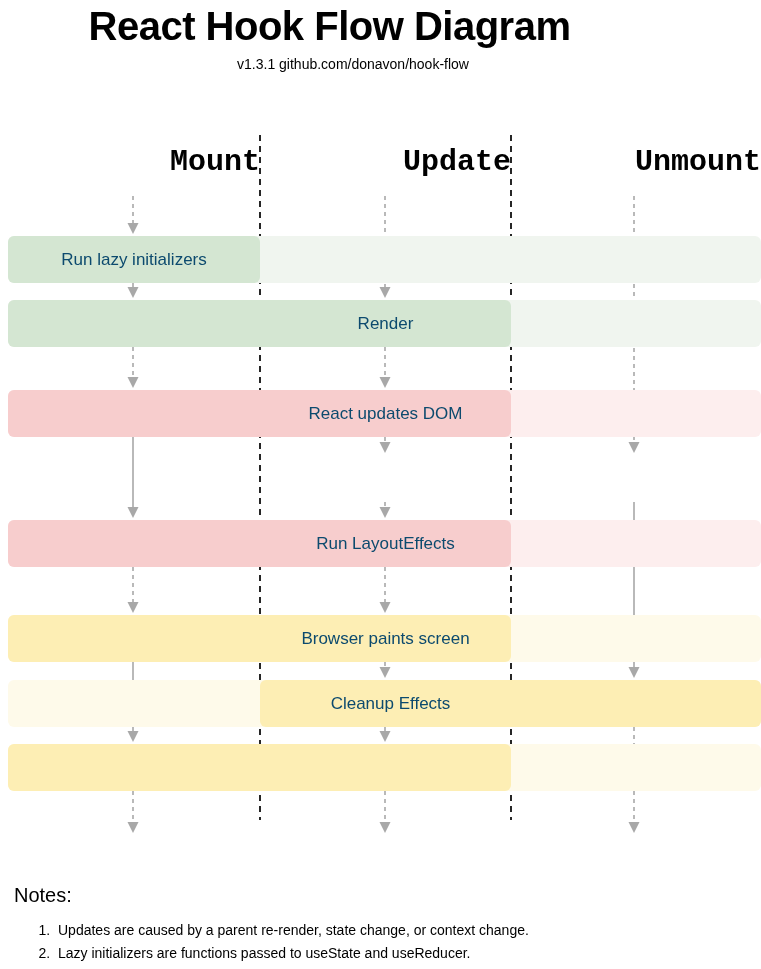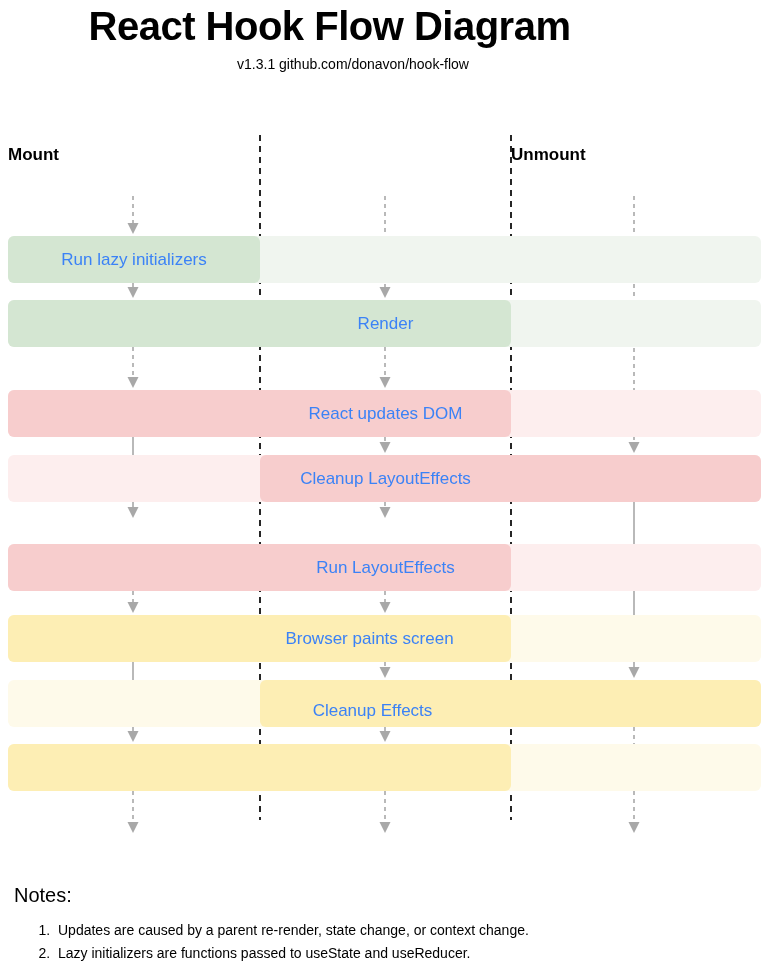--- a/index.html
+++ b/index.html
@@ -50,24 +50,25 @@
     top: 0;
     left: 0;
     width: 761px;
     height: 860px;
   }
 
   
   .col-head {
     position: absolute;
     top: 145px;
-    font-size: 17px;
+    font-size: 30px;
     font-weight: bold;
-    text-align: left;
+    text-align: right;
     white-space: nowrap;
+    font-family: Liberation Mono, monospace;
   }
 
   
   .row {
     position: absolute;
     left: 8px;
     width: 753px;
     height: 47px;
   }
   .seg {
@@ -77,21 +78,21 @@
     border-radius: 6px;
   }
   .row-label {
     position: absolute;
     top: 0;
     height: 61px;
     line-height: 47px;
     font-size: 17px;
     text-align: center;
     white-space: nowrap;
-    color: #3b82f6;
+    color: #0c4a6e;
   }
 
   
   #notes {
     position: absolute;
     left: 8px;
     top: 884px;
     width: 745px;
   }
   #notes-title {
@@ -149,55 +150,51 @@
       <line x1="385" y1="791" x2="385" y2="824" stroke="#a8a8a8" stroke-width="1.6" stroke-dasharray="4,4"></line>
       <path d="M 379.5 822 L 390.5 822 L 385 833 Z" fill="#a8a8a8"></path>
       <line x1="634" y1="196" x2="634" y2="444" stroke="#a8a8a8" stroke-width="1.6" stroke-dasharray="4,4"></line>
       <path d="M 628.5 442 L 639.5 442 L 634 453 Z" fill="#a8a8a8"></path>
       <line x1="634" y1="502" x2="634" y2="669" stroke="#a8a8a8" stroke-width="1.6" stroke-dasharray="none"></line>
       <path d="M 628.5 667 L 639.5 667 L 634 678 Z" fill="#a8a8a8"></path>
       <line x1="634" y1="727" x2="634" y2="824" stroke="#a8a8a8" stroke-width="1.6" stroke-dasharray="4,4"></line>
       <path d="M 628.5 822 L 639.5 822 L 634 833 Z" fill="#a8a8a8"></path>
     </svg>
 <div class="col-head" style="left: 8px; width: 252px;">Mount</div>
+    <div class="col-head" style="left: 260px; width: 251px;">Update</div>
     <div class="col-head" style="left: 511px; width: 250px;">Unmount</div>
     <div class="row" style="top: 236px;">
       <div class="seg" style="left: 0px; width: 753px; background: rgb(240, 245, 239);"></div>
       <div class="seg" style="left: 0px; width: 252px; background: rgb(212, 230, 210);"></div>
       <div class="row-label" style="left: 0px; width: 252px;">Run lazy initializers</div>
     </div>
     <div class="row" style="top: 300px;">
       <div class="seg" style="left: 0px; width: 753px; background: rgb(240, 245, 239);"></div>
       <div class="seg" style="left: 0px; width: 503px; background: rgb(212, 230, 210);"></div>
       <div class="row-label" style="left: 252px; width: 251px;">Render</div>
     </div>
     <div class="row" style="top: 390px; padding-left: 44px;">
       <div class="seg" style="left: 0px; width: 753px; background: rgb(253, 238, 238);"></div>
       <div class="seg" style="left: 0px; width: 503px; background: rgb(247, 205, 205);"></div>
       <div class="row-label" style="left: 252px; width: 251px;">React updates DOM</div>
     </div>
-    <div class="row" style="top: 455px;">
-      <div class="seg" style="left: 0px; width: 753px; background: rgb(253, 238, 238);"></div>
-      <div class="seg" style="left: 252px; width: 501px; background: rgb(247, 205, 205);"></div>
-      <div class="row-label" style="left: 252px; width: 251px;">Cleanup LayoutEffects</div>
-    </div>
-    <div class="row" style="top: 544px;">
+    <div class="row" style="top: 520px;">
       <div class="seg" style="left: 0px; width: 753px; background: rgb(253, 238, 238);"></div>
       <div class="seg" style="left: 0px; width: 503px; background: rgb(247, 205, 205);"></div>
       <div class="row-label" style="left: 252px; width: 251px;">Run LayoutEffects</div>
     </div>
     <div class="row" style="top: 615px;">
       <div class="seg" style="left: 0px; width: 753px; background: rgb(254, 250, 234);"></div>
       <div class="seg" style="left: 0px; width: 503px; background: rgb(253, 238, 180);"></div>
-      <div class="row-label" style="left: 236px; width: 251px;">Browser paints screen</div>
+      <div class="row-label" style="left: 252px; width: 251px;">Browser paints screen</div>
     </div>
     <div class="row" style="top: 680px;">
       <div class="seg" style="left: 0px; width: 753px; background: rgb(254, 250, 234);"></div>
       <div class="seg" style="left: 252px; width: 501px; background: rgb(253, 238, 180);"></div>
-      <div class="row-label" style="left: 239px; width: 251px; margin-top: 7px;">Cleanup Effects</div>
+      <div class="row-label" style="left: 257px; width: 251px;">Cleanup Effects</div>
     </div>
     <div class="row" style="top: 744px;">
       <div class="seg" style="left: 0px; width: 753px; background: rgb(254, 250, 234);"></div>
       <div class="seg" style="left: 0px; width: 503px; background: rgb(253, 238, 180);"></div>
     </div>
   </div>
 
 <div id="notes">
   <div id="notes-title">Notes:</div>
   <ol id="notes-list">

